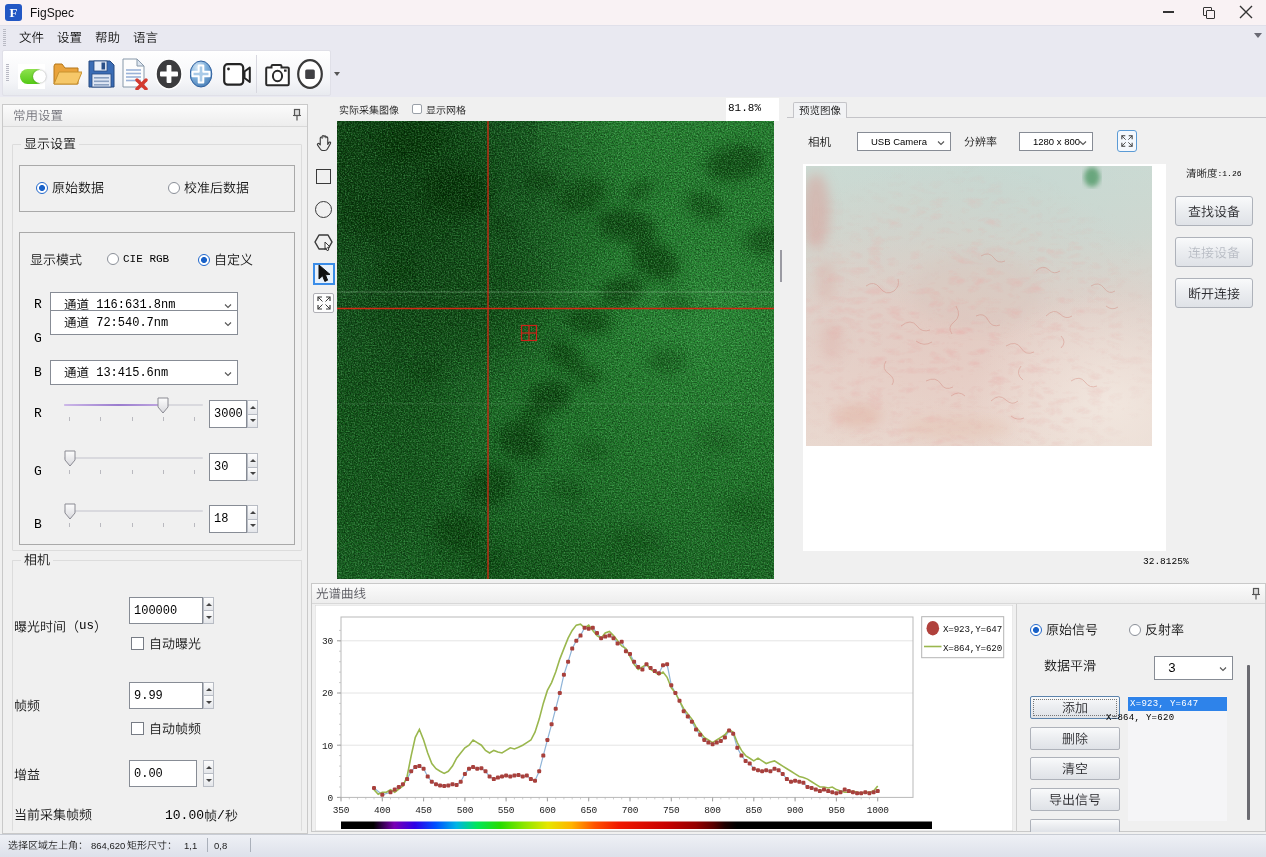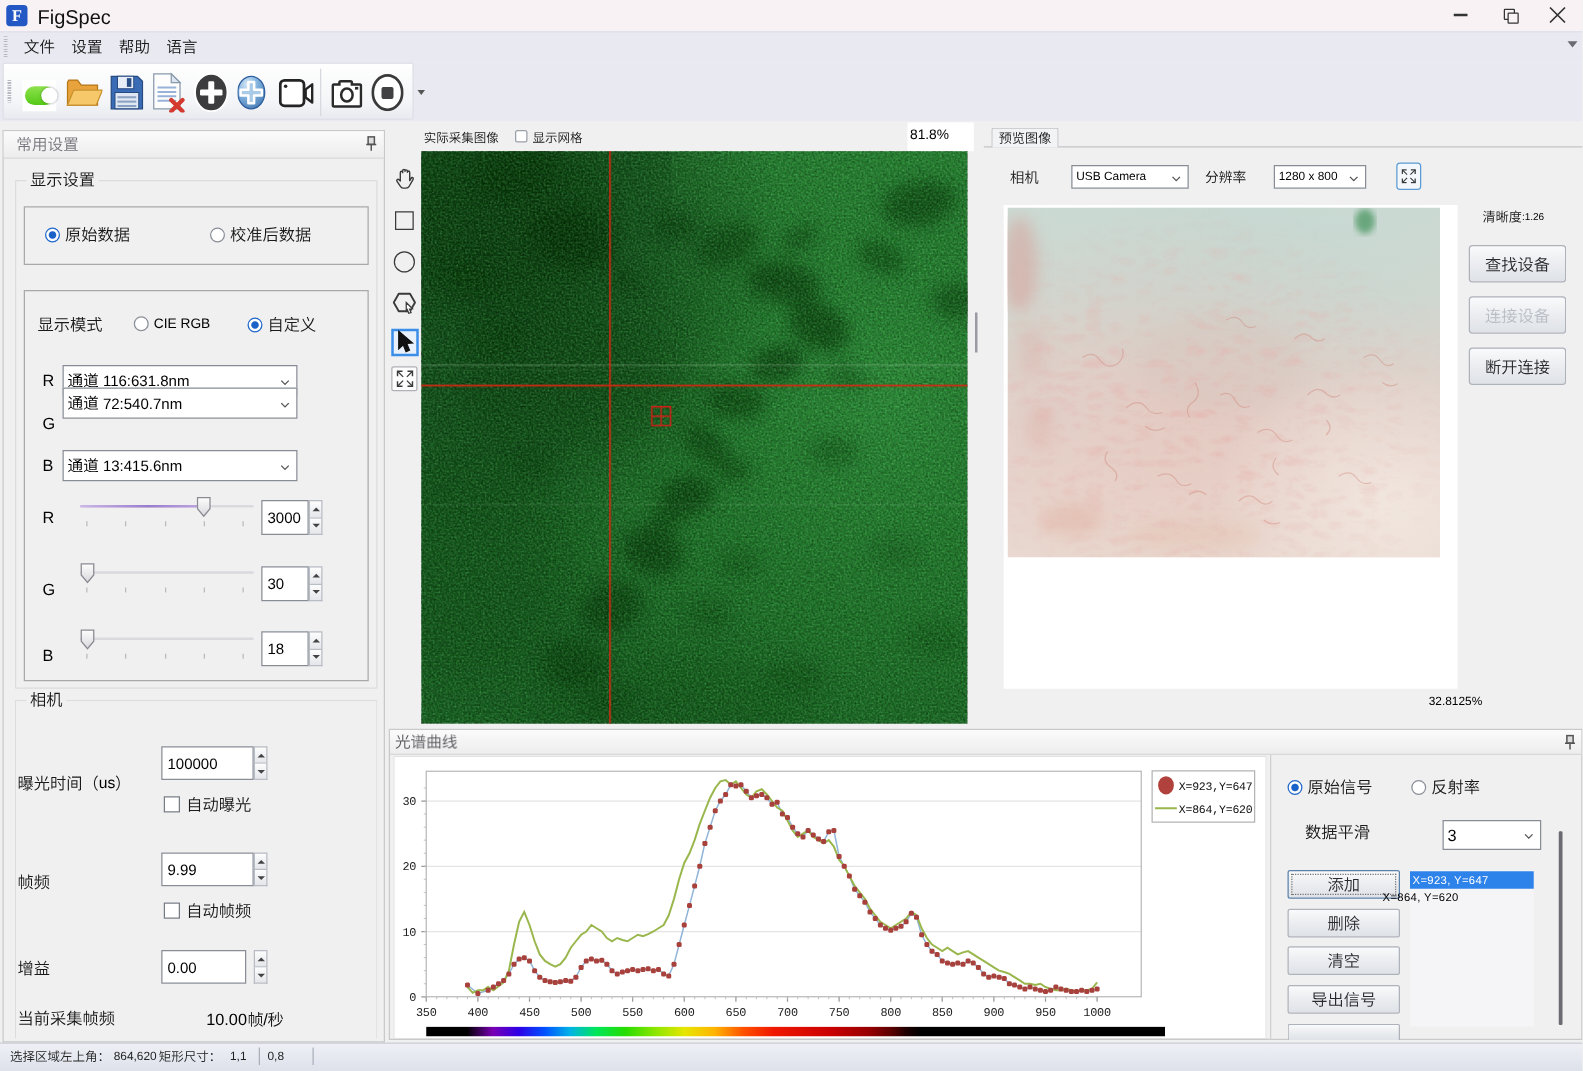--- a/index.html
+++ b/index.html
@@ -1,20 +1,20 @@
 <!DOCTYPE html>
 <html><head><meta charset="utf-8"><style>
 *{margin:0;padding:0;box-sizing:border-box}
 html,body{width:1266px;height:857px;overflow:hidden}
 body{font-family:"Liberation Sans",sans-serif;background:#f0f0f0;position:relative;font-size:12px}
 .ab{position:absolute}
 .row{display:flex;align-items:center}
-.mono{font-family:Liberation Sans, sans-serif}
+.mono{font-family:Liberation Mono, monospace}
 .combo{background:#fff;border:1px solid #878c95;display:flex;align-items:center;position:absolute}
-.combo .tx{padding-left:3px;white-space:nowrap}
+.combo .tx{padding-left:13px;white-space:nowrap}
 .chev{position:absolute;right:5px;top:50%;margin-top:-3px;width:8px;height:8px}
 .btn{position:absolute;border:1px solid #aeb2ba;border-radius:3px;background:linear-gradient(#f9fafb,#eceef1 45%,#dfe2e7);display:flex;align-items:center;justify-content:center}
 .spin{position:absolute;background:#fff;border:1px solid #878c95;display:flex;align-items:center}
 .spinbtns{position:absolute;width:11px;display:flex;flex-direction:column}
 .spinbtns div{flex:1;background:linear-gradient(#fdfdfd,#e4e6ea);border:1px solid #b8bcc4;display:flex;align-items:center;justify-content:center}
 .spinbtns div+div{border-top:none}
 .arr-u{width:0;height:0;border-left:3px solid transparent;border-right:3px solid transparent;border-bottom:3.5px solid #444}
 .arr-d{width:0;height:0;border-left:3px solid transparent;border-right:3px solid transparent;border-top:3.5px solid #444}
 .radio{width:12px;height:12px;border-radius:50%;background:#fff;border:1px solid #8a8f98;flex:none}
 .radio.on{border:1.5px solid #2268cc;background:radial-gradient(circle at 50% 50%, #1a62c8 0 2.6px, #fff 3.4px)}
@@ -115,21 +115,21 @@
       <path id="g96c6" d="M464 294V224H55V167H401C304 91 157 23 31 -10C47 -24 66 -49 77 -67C207 -25 362 54 464 145V-77H531V148C633 59 790 -20 923 -58C933 -41 952 -16 966 -3C839 29 692 93 596 167H946V224H531V294ZM492 554V483H241V554ZM468 824C485 795 503 760 515 730H277C299 763 319 796 336 827L266 840C223 752 142 639 32 554C47 545 70 525 81 511C115 539 146 569 174 600V273H241V305H918V360H556V433H847V483H556V554H844V603H556V674H884V730H587C573 763 549 807 527 841ZM492 603H241V674H492ZM492 433V360H241V433Z"></path>
       <path id="g9884" d="M674 498V295C674 191 651 54 412 -25C427 -37 444 -60 453 -73C708 20 738 170 738 295V498ZM725 92C790 41 871 -30 910 -76L957 -29C916 15 834 85 770 133ZM91 613C155 570 235 512 290 469H40V408H208V4C208 -8 204 -12 189 -13C175 -13 129 -13 76 -12C85 -31 95 -58 98 -76C167 -76 210 -75 237 -65C264 -54 272 -35 272 3V408H387C368 353 347 296 327 257L379 243C407 297 439 383 466 460L424 472L413 469H341L360 493C337 512 303 537 266 562C326 615 391 692 435 765L393 792L381 789H61V729H337C304 681 261 630 220 594L129 655ZM502 626V152H564V565H852V153H917V626H718L755 732H957V793H465V732H682C674 697 663 658 653 626Z"></path>
       <path id="g9891" d="M704 506C701 151 690 33 446 -33C458 -45 474 -67 479 -81C739 -7 758 131 761 506ZM729 86C797 36 883 -36 925 -81L966 -37C923 7 835 76 767 124ZM432 386C380 179 264 39 53 -30C66 -44 81 -65 89 -82C312 -1 435 149 490 372ZM138 396C117 322 83 247 40 195C55 187 79 172 90 163C133 218 172 302 195 384ZM545 610V138H603V556H858V139H919V610H737C750 643 764 682 778 719H949V779H519V719H713C703 684 689 642 675 610ZM118 751V525H41V464H252V160H313V464H502V525H330V654H478V711H330V839H269V525H175V751Z"></path>
       <path id="gff08" d="M701 380C701 188 778 30 900 -95L954 -66C836 55 766 204 766 380C766 556 836 705 954 826L900 855C778 730 701 572 701 380Z"></path>
       <path id="gff09" d="M299 380C299 572 222 730 100 855L46 826C164 705 234 556 234 380C234 204 164 55 46 -66L100 -95C222 30 299 188 299 380Z"></path>
       <path id="gff1a" d="M250 489C288 489 322 516 322 560C322 604 288 632 250 632C212 632 178 604 178 560C178 516 212 489 250 489ZM250 -3C288 -3 322 24 322 68C322 113 288 140 250 140C212 140 178 113 178 68C178 24 212 -3 250 -3Z"></path>
     </defs>
   </svg>
 <div class="ab" style="left:0;top:0;width:1266px;height:25px;background:#f9f2f4"></div>
 <div class="ab" style="left:5px;top:4px;width:17px;height:17px;background:#2257c4;border-radius:3px;color:#fff;font-weight:bold;font-size:13px;display:flex;align-items:center;justify-content:center;font-family:'Liberation Serif',serif">F</div>
-<div class="ab" style="left:30px;top:6px;font-size:16px;color:#111">FigSpec</div>
+<div class="ab" style="left:30px;top:6px;font-size:12px;color:#111">FigSpec</div>
 <div class="ab" style="left:1163px;top:11px;width:11px;height:1.6px;background:#333"></div>
 <div class="ab" style="left:1203px;top:7px;width:9px;height:9px;border:1.2px solid #333;background:#f9f2f4;border-radius:1px"></div>
 <div class="ab" style="left:1206px;top:9.5px;width:9px;height:9px;border:1.2px solid #333;background:#f9f2f4;border-radius:1px"></div>
 <svg class="ab" style="left:1239px;top:5px" width="14" height="14">
     <path d="M1 1 L13 13 M13 1 L1 13" stroke="#333" stroke-width="1.4"></path>
   </svg>
 <div class="ab" style="left:0;top:25px;width:1266px;height:25px;background:#e9e9f1;border-top:1px solid #e0e0ea"></div>
 <div class="ab" style="left:3px;top:29px;width:3px;height:17px;background:repeating-linear-gradient(#b9bac4 0 1px,#e9e9f1 1px 2px)"></div>
 <div class="ab row" style="left:19px;top:31px;height:13px">
     <svg style="width:25.0px;height:12.5px;flex:none;" viewBox="0 0 2000 1000">

